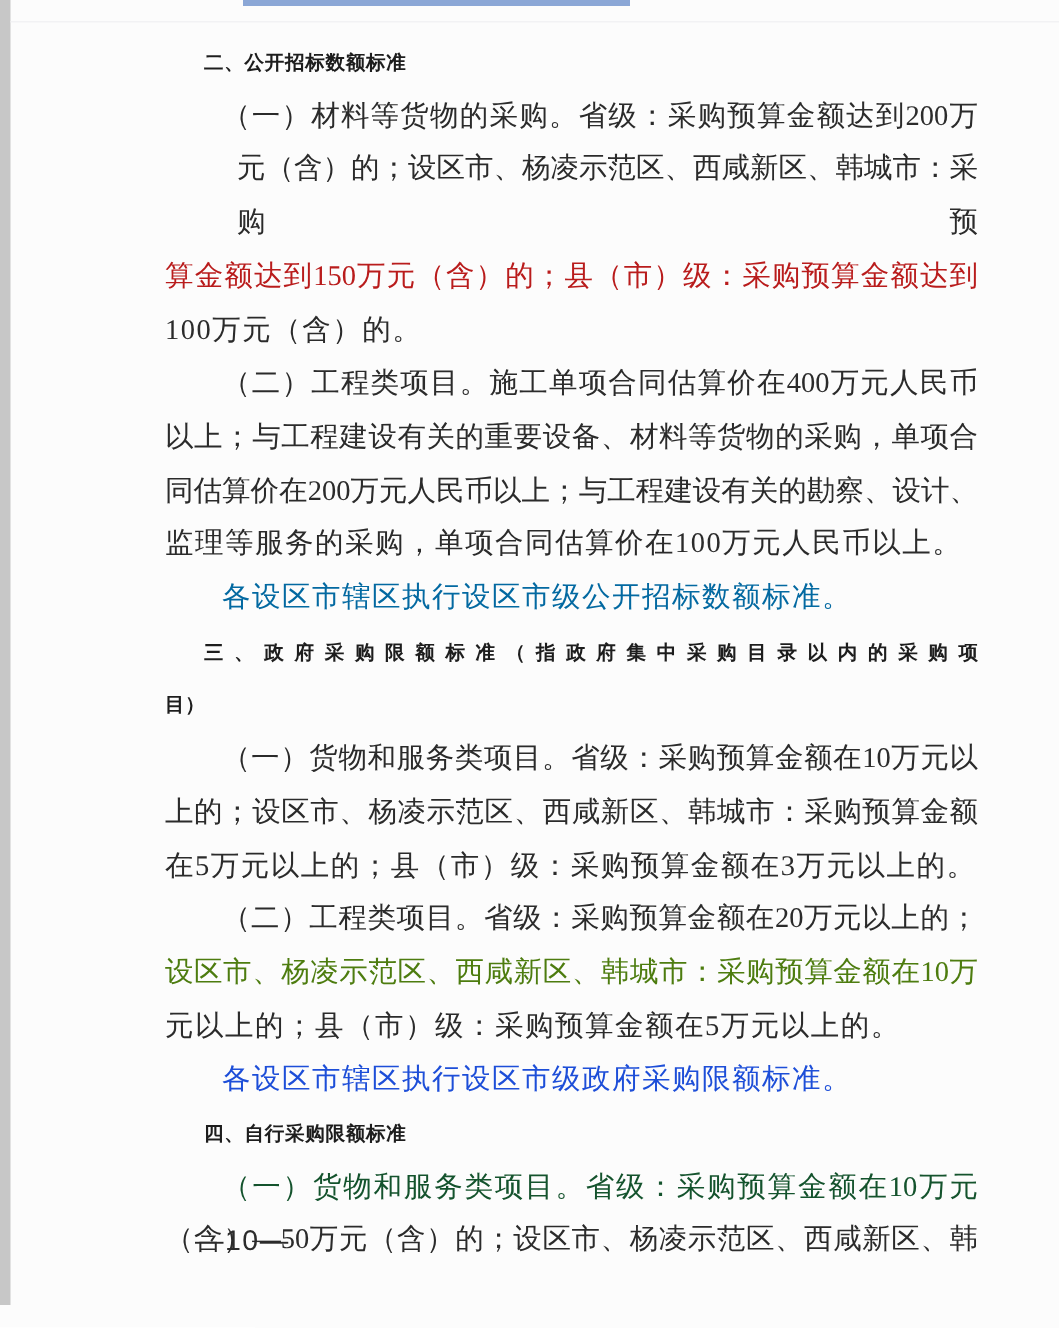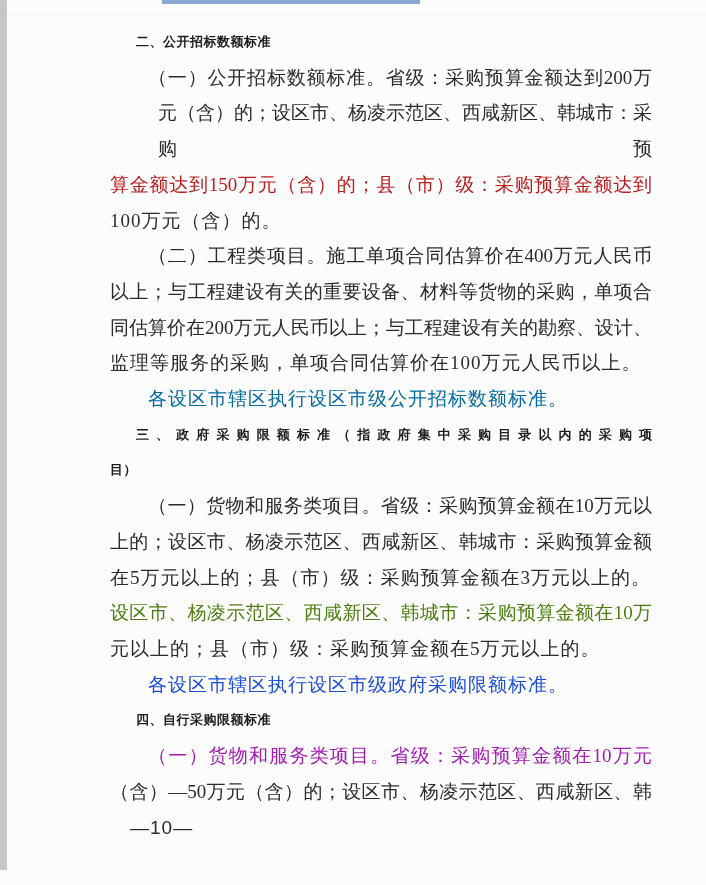--- a/index.html
+++ b/index.html
@@ -84,36 +84,37 @@
 </head>
 <body>
 
 <div class="page" style="background: rgb(252, 252, 252);">
   <div class="scan-edge" style="background: rgb(199, 199, 199);"></div>
   <div class="top-bar" style="background: rgb(139, 167, 214);"></div>
   <div class="scan-line"></div>
 
   <div class="text-column">
       <div class="line heading indent" style="color: rgb(29, 29, 29);">二、公开招标数额标准</div>
-      <div class="line body indent justify" style="color: rgb(43, 43, 43);">（一）公开招标数额标准。省级：采购预算金额达到200万</div>
+      <div class="line body indent justify" style="color: rgb(43, 43, 43);">（一）材料等货物的采购。省级：采购预算金额达到200万</div>
       <div class="line body justify" style="color: rgb(43, 43, 43); margin-left: 48px;">元（含）的；设区市、杨凌示范区、西咸新区、韩城市：采购预</div>
       <div class="line body justify" style="color: #b91c1c;">算金额达到150万元（含）的；县（市）级：采购预算金额达到</div>
       <div class="line body" style="color: rgb(43, 43, 43);">100万元（含）的。</div>
       <div class="line body indent justify" style="color: rgb(43, 43, 43);">（二）工程类项目。施工单项合同估算价在400万元人民币</div>
       <div class="line body justify" style="color: rgb(43, 43, 43);">以上；与工程建设有关的重要设备、材料等货物的采购，单项合</div>
       <div class="line body justify" style="color: rgb(43, 43, 43);">同估算价在200万元人民币以上；与工程建设有关的勘察、设计、</div>
       <div class="line body" style="color: rgb(43, 43, 43);">监理等服务的采购，单项合同估算价在100万元人民币以上。</div>
       <div class="line body indent" style="color: #0369a1;">各设区市辖区执行设区市级公开招标数额标准。</div>
       <div class="line heading indent justify" style="color: rgb(29, 29, 29);">三、政府采购限额标准（指政府集中采购目录以内的采购项</div>
       <div class="line heading" style="color: rgb(29, 29, 29);">目）</div>
       <div class="line body indent justify" style="color: rgb(43, 43, 43);">（一）货物和服务类项目。省级：采购预算金额在10万元以</div>
       <div class="line body justify" style="color: rgb(43, 43, 43);">上的；设区市、杨凌示范区、西咸新区、韩城市：采购预算金额</div>
       <div class="line body" style="color: rgb(43, 43, 43);">在5万元以上的；县（市）级：采购预算金额在3万元以上的。</div>
+      <div class="line body indent justify" style="color: rgb(43, 43, 43);">（二）工程类项目。省级：采购预算金额在20万元以上的；</div>
       <div class="line body justify" style="color: #4d7c0f;">设区市、杨凌示范区、西咸新区、韩城市：采购预算金额在10万</div>
       <div class="line body" style="color: rgb(43, 43, 43);">元以上的；县（市）级：采购预算金额在5万元以上的。</div>
       <div class="line body indent" style="color: #1d4ed8;">各设区市辖区执行设区市级政府采购限额标准。</div>
       <div class="line heading indent" style="color: rgb(29, 29, 29);">四、自行采购限额标准</div>
-      <div class="line body indent justify" style="color: #a21caf; font-family: Liberation Serif, serif;">（一）货物和服务类项目。省级：采购预算金额在10万元</div>
+      <div class="line body indent justify" style="color: #14532d; font-family: Liberation Serif, serif;">（一）货物和服务类项目。省级：采购预算金额在10万元</div>
       <div class="line body justify" style="color: rgb(43, 43, 43);">（含）—50万元（含）的；设区市、杨凌示范区、西咸新区、韩</div>
     </div>
 
   <div class="page-number">—10—</div>
 </div>
 
 </body></html>

